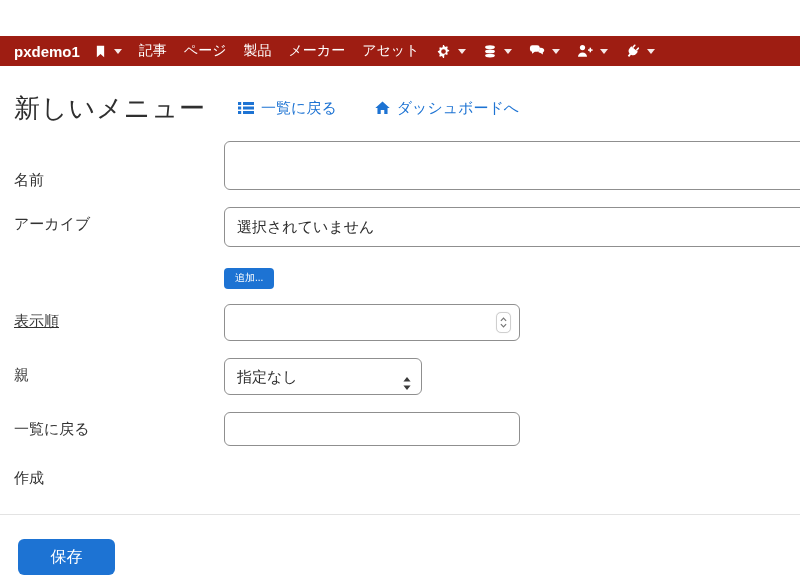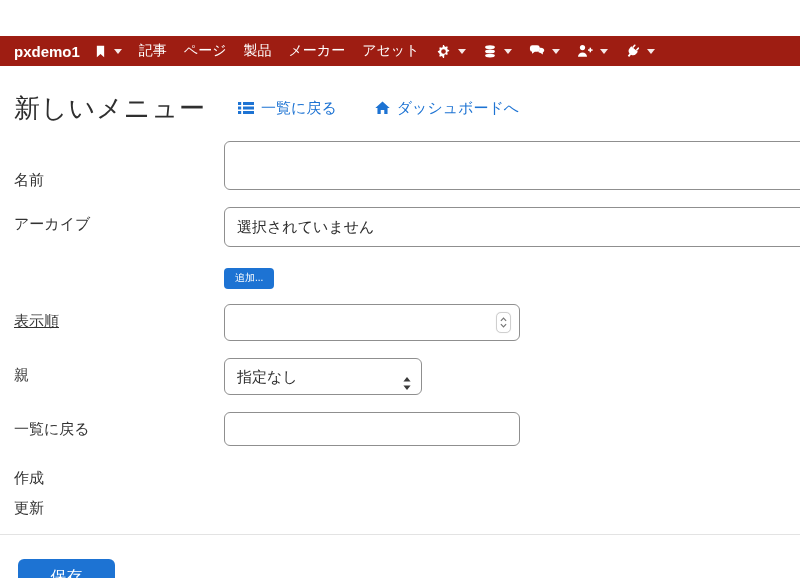--- a/index.html
+++ b/index.html
@@ -380,21 +380,20 @@
     </div>
 
     
     <div class="form-row mb-created">
       <div class="form-label plain-label">作成</div>
       <div class="field-col"></div>
     </div>
 
     
     <div class="form-row">
-      <div class="form-label plain-label">更新</div>
       <div class="field-col"></div>
     </div>
 
     <hr class="divider">
 
     <button class="save-btn">保存</button>
   </div>
 </div>
 
 </body></html>

